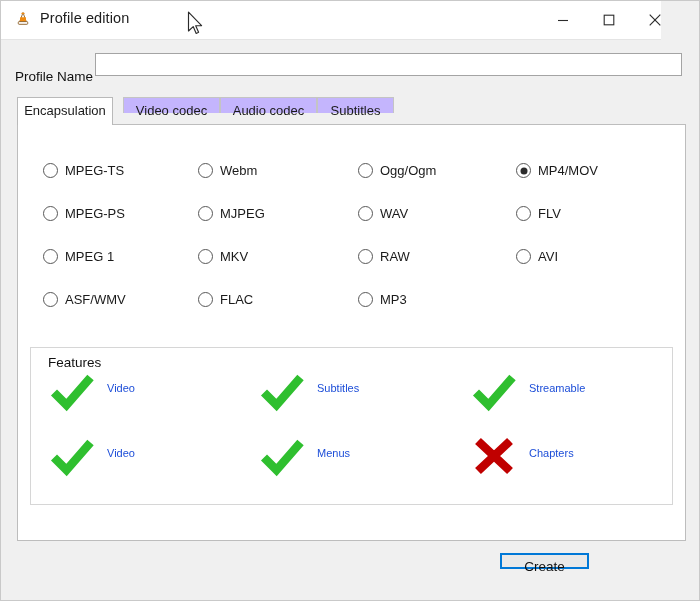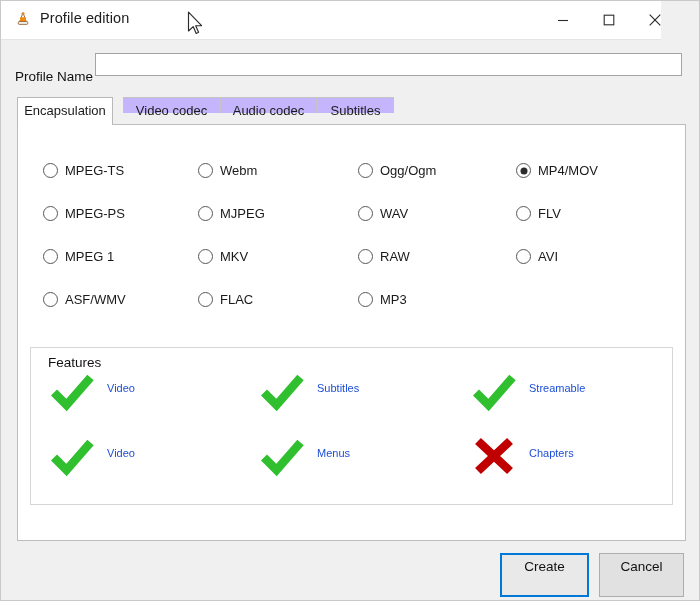--- a/index.html
+++ b/index.html
@@ -196,21 +196,21 @@
     position: absolute;
     left: 58px;
     top: 14px;
     font-size: 11px;
     color: #1d4ed8;
   }
 
   
   .dlg-btn {
     position: absolute;
-    height: 44px;
+    height: 16px;
     box-sizing: border-box;
     background: #e1e1e1;
     border: 1px solid #adadad;
     font-family: "Liberation Sans", sans-serif;
     font-size: 13.5px;
     color: #111;
     text-align: center;
     line-height: 26px;
     cursor: default;
   }
@@ -384,21 +384,20 @@
           <span class="feature-mark"><svg width="46" height="46" viewBox="0 0 46 46">
               <path d="M7 8 L39 38 M39 8 L7 38" fill="none" stroke="#c00000" stroke-width="8.5" stroke-linecap="butt"></path>
             </svg></span>
           <span class="feature-label">Chapters</span>
         </div>
       </div>
 
   </div>
 
   <div class="dlg-btn" id="btn-create">Create</div>
-  <div class="dlg-btn" id="btn-cancel">Cancel</div>
 
   <div id="cursor">
     <svg width="18" height="26" viewBox="0 0 18 26">
       <path d="M1.5 1.2 L1.5 20.0 L6.2 15.6 L9.2 22.4 L11.6 21.3 L8.7 14.8 L14.6 14.6 Z" fill="#ffffff" stroke="#2b2b2b" stroke-width="1.15" stroke-linejoin="round"></path>
     </svg>
   </div>
 
 </div>
 
 </body></html>

